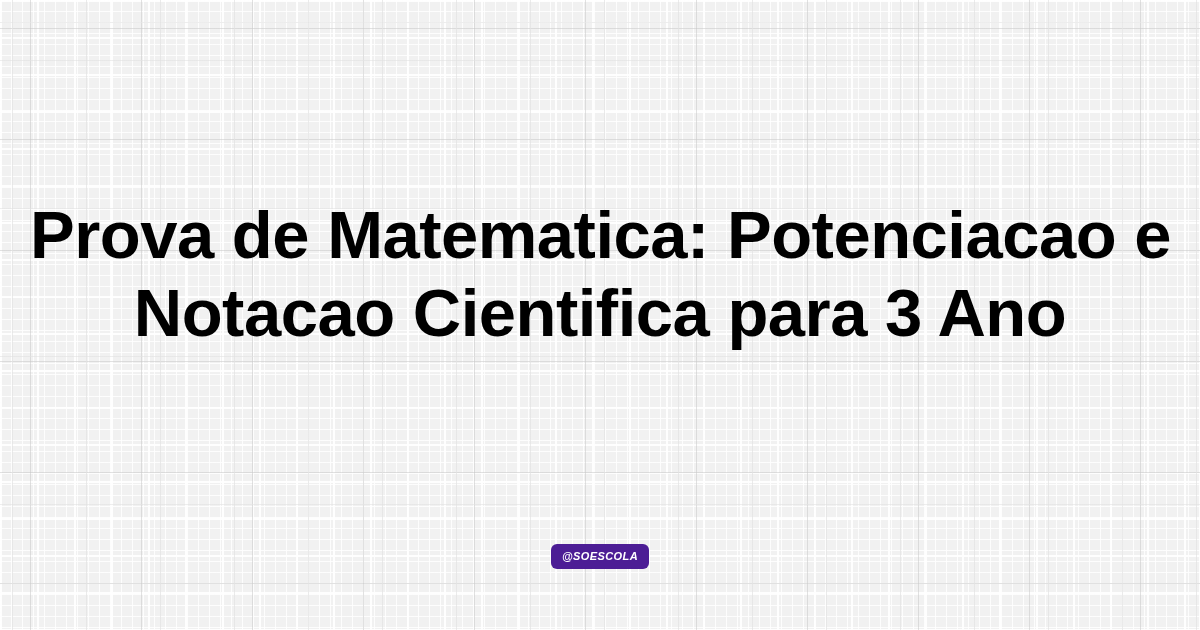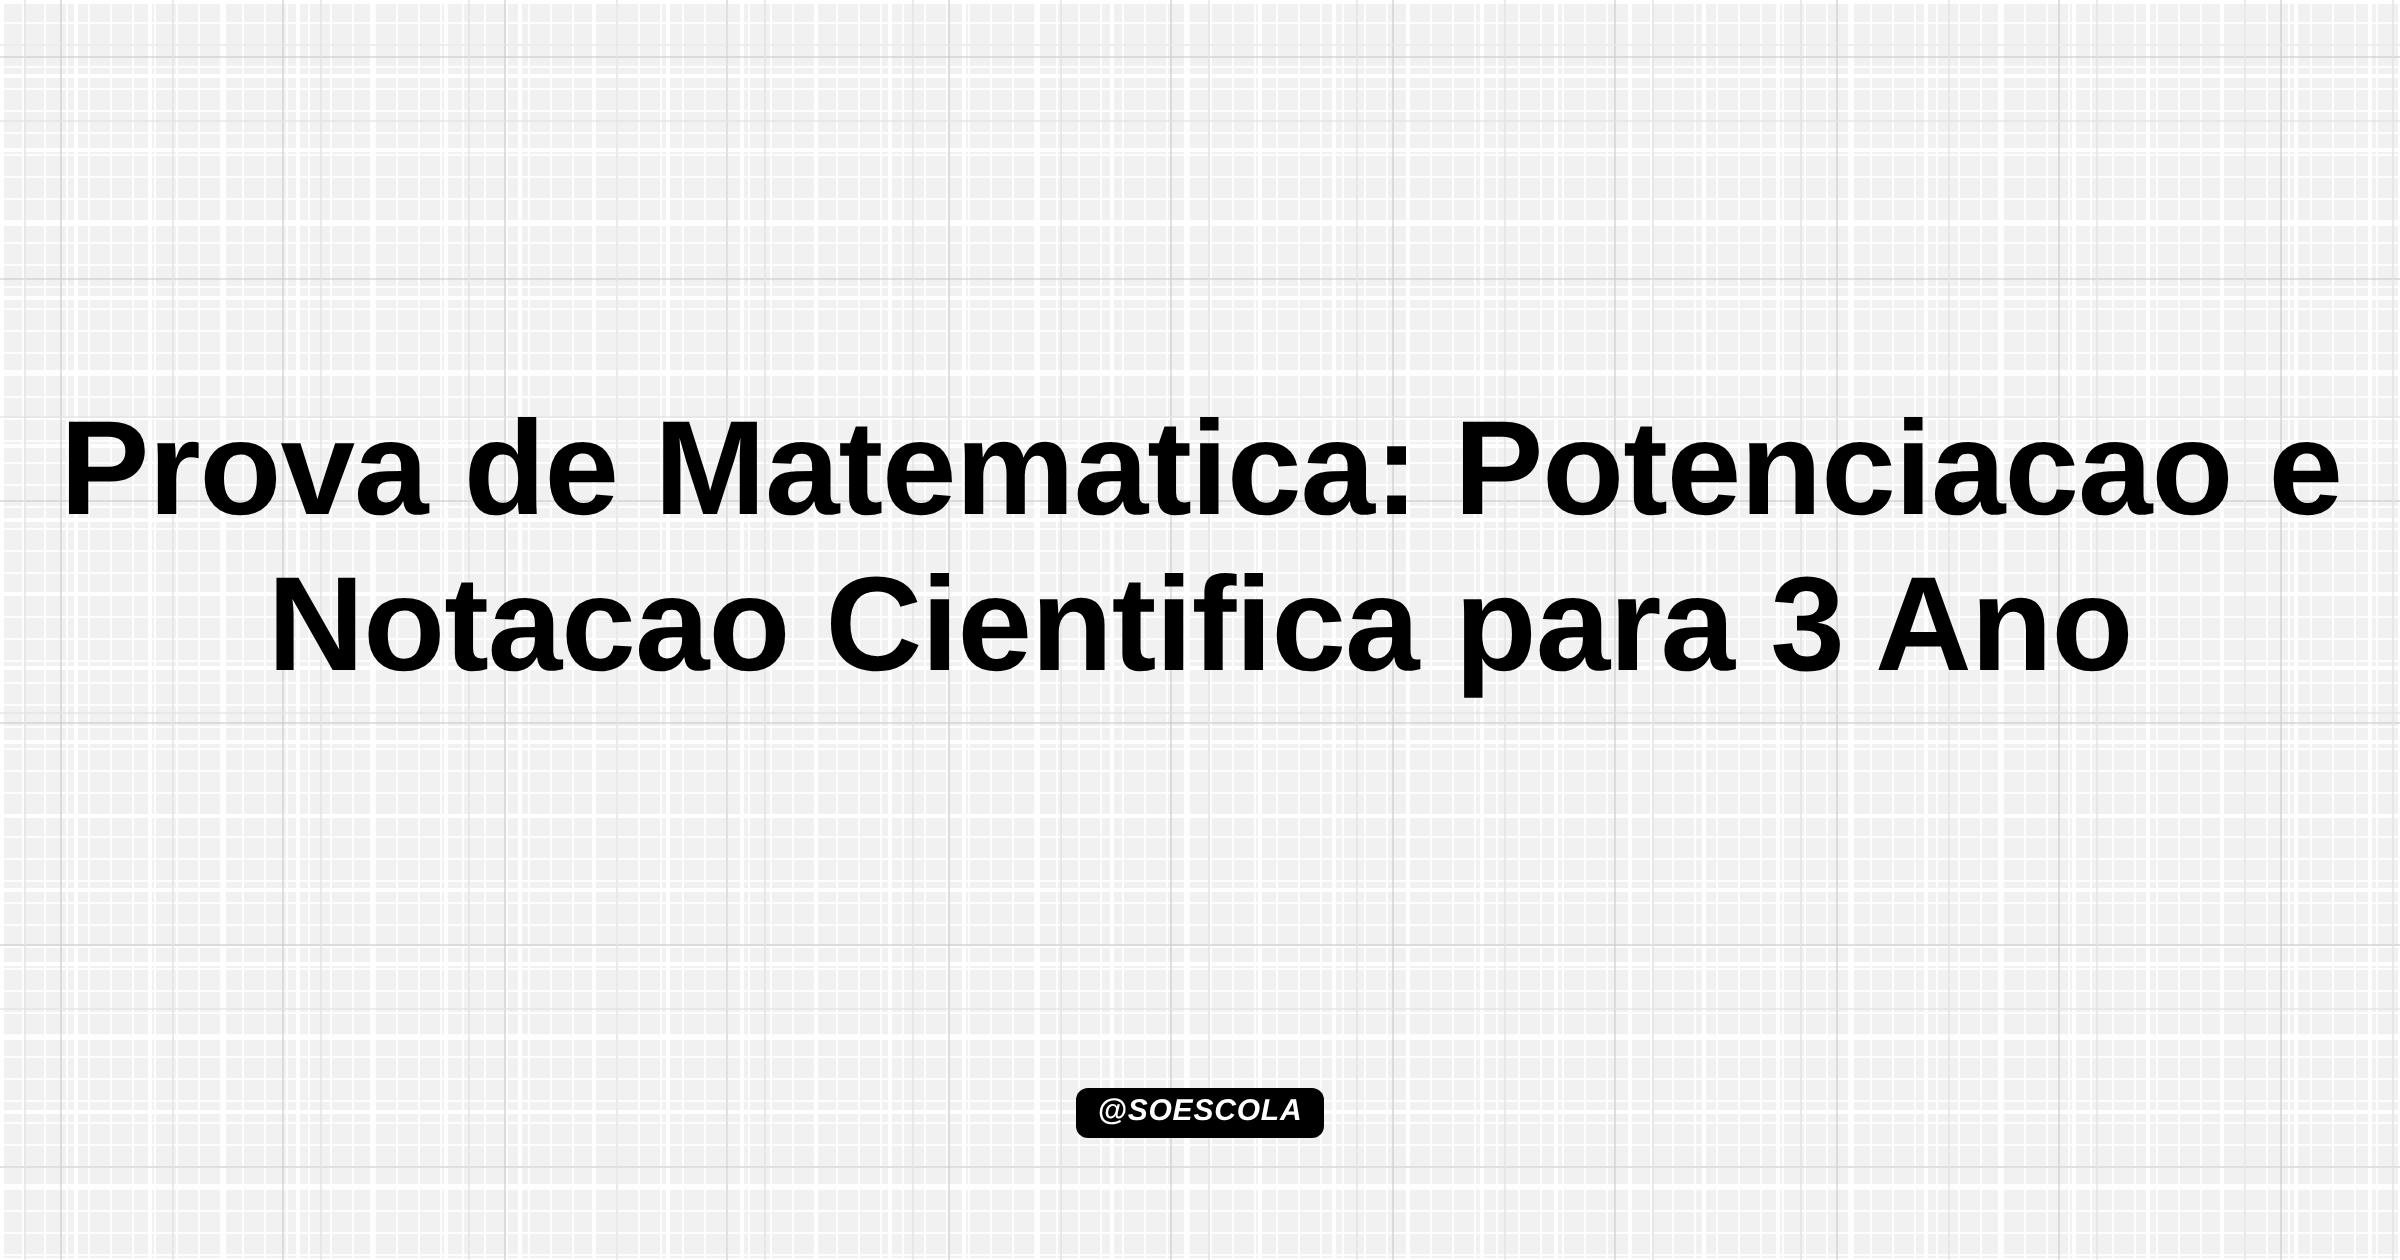--- a/index.html
+++ b/index.html
@@ -120,26 +120,26 @@
   #badge-row {
     position: absolute;
     left: 0;
     right: 0;
     top: 544px;
     text-align: center;
   }
 
   #handle-badge {
     display: inline-block;
-    background-color: #000000;
+    background-color: #4c1d95;
     color: #ffffff;
     font-family: "Liberation Sans", sans-serif;
     font-weight: bold;
     font-style: italic;
-    font-size: 15px;
+    font-size: 11px;
     line-height: 16px;
     letter-spacing: 0.4px;
     padding: 4px 11px 5px 11px;
     border-radius: 6px;
     white-space: nowrap;
   }
 </style>
 </head>
 <body>
 

